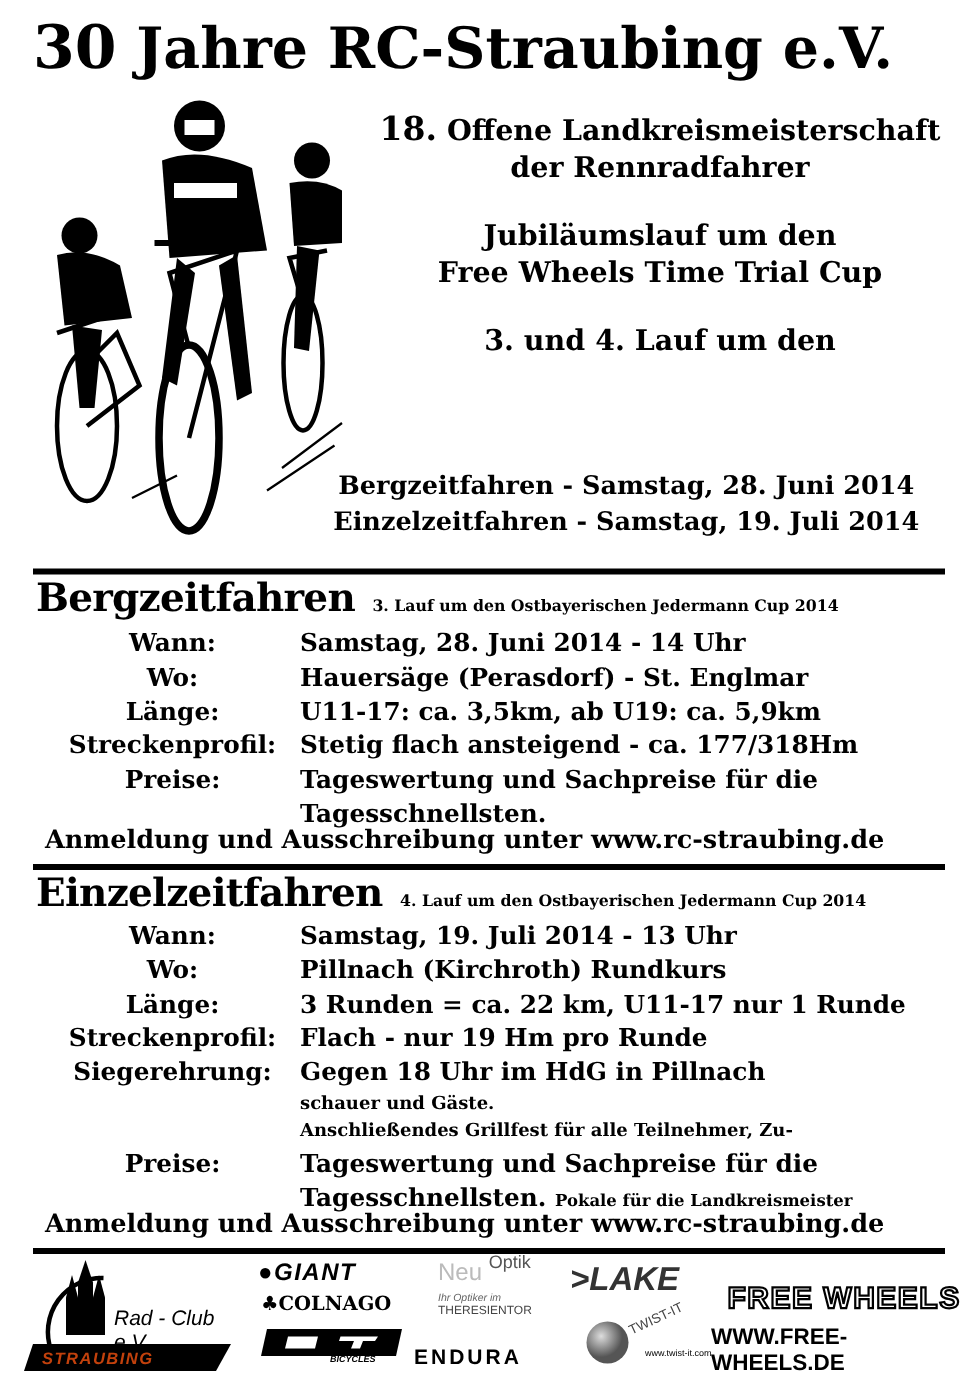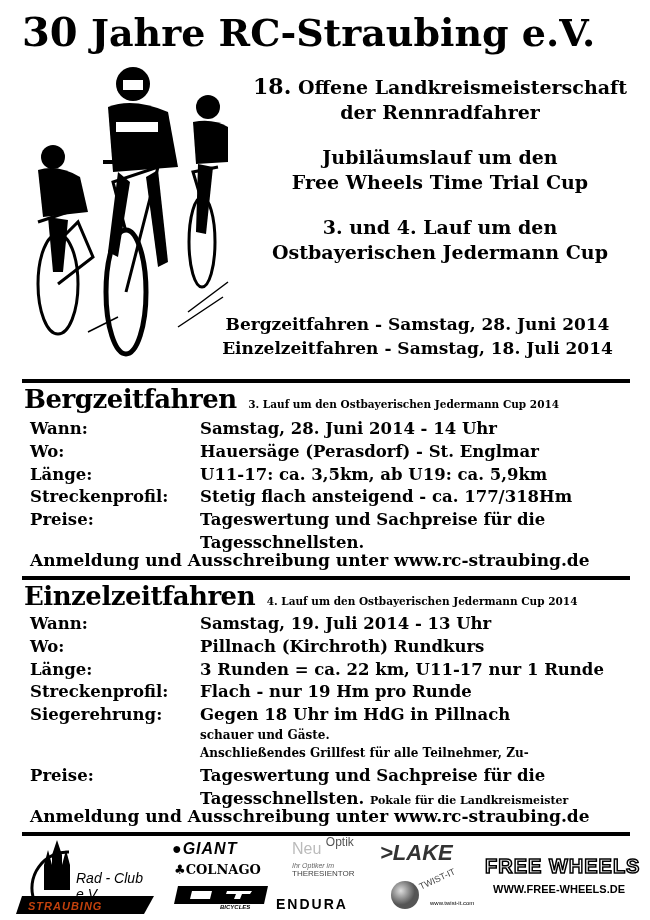--- a/index.html
+++ b/index.html
@@ -16,21 +16,21 @@
   .title .num { font-size: 40px; margin-top: 38px; }
   .intro { text-align: center; white-space: nowrap; }
   .intro-line { font-size: 19px; line-height: 25px; }
   .intro-line .big { font-size: 22px; }
   .dates { font-size: 17px; line-height: 24px; text-align: center; white-space: nowrap; }
   .rule { left: 22px; width: 608px; height: 4px; background: #000; }
   .sec-head { left: 24px; white-space: nowrap; }
   .sec-head .h { font-size: 26px; font-weight: 900; letter-spacing: -0.5px; }
   .sec-head .sub { font-size: 10.5px; margin-left: 6px; }
   .row { left: 30px; width: 600px; white-space: nowrap; font-size: 16.5px; line-height: 23px; }
-  .row .k { display: inline-block; width: 170px; vertical-align: top; }
+  .row .k { display: inline-block; width: 170px; vertical-align: top; text-align: center; }
   .row .v { display: inline-block; vertical-align: top; }
   .note { font-size: 12px; line-height: 18px; }
   .small-inline { font-size: 11px; }
   .reg { left: 30px; font-size: 17px; white-space: nowrap; }
   svg { display: block; }
   .logo-text { font-family: "Liberation Sans", sans-serif; }
 </style>
 </head>
 <body>
 
@@ -85,26 +85,25 @@
   <div class="intro-line">
     <span class="big">18.</span>
     <span>Offene Landkreismeisterschaft</span>
   </div>
   <div class="intro-line">der Rennradfahrer</div>
   <div style="height:20px"></div>
   <div class="intro-line">Jubiläumslauf um den</div>
   <div class="intro-line">Free Wheels Time Trial Cup</div>
   <div style="height:20px"></div>
   <div class="intro-line">3. und 4. Lauf um den</div>
-  <div class="intro-line">Ostbayerischen Jedermann Cup</div>
 </div>
 
 <div class="abs dates" style="left:190px; top:312px; width:455px;">
   <div>Bergzeitfahren - Samstag, 28. Juni 2014</div>
-  <div>Einzelzeitfahren - Samstag, 18. Juli 2014</div>
+  <div>Einzelzeitfahren - Samstag, 19. Juli 2014</div>
 </div>
 
 <div class="abs rule" style="top:379px;"></div>
 <div class="abs sec-head" style="top:384px;">
   <span class="h">Bergzeitfahren</span>
   <span class="sub">3. Lauf um den Ostbayerischen Jedermann Cup 2014</span>
 </div>
 <div class="abs row" style="top:417px;">
   <span class="k">Wann:</span><span class="v">Samstag, 28. Juni 2014 - 14 Uhr</span>
 </div>
@@ -204,13 +203,13 @@
           <stop offset="1" stop-color="#555"></stop>
         </radialGradient>
       </defs>
       <circle cx="15" cy="15" r="14" fill="url(#g)"></circle>
     </svg>
   <div class="abs logo-text" style="left:28px; top:-6px; font-size:9px; font-weight:normal; transform:rotate(-25deg); color:#444;">TWIST-IT</div>
   <div class="abs logo-text" style="left:40px; top:20px; font-size:6px; font-weight:normal;">www.twist-it.com</div>
 </div>
 
 <div class="abs logo-text" style="left:485px; top:855px; font-size:20px; font-weight:900; color:#fff; -webkit-text-stroke:1.5px #000; letter-spacing:1px; white-space:nowrap;">FREE WHEELS</div>
-<div class="abs logo-text" style="left:493px; top:883px; font-size:11px; font-weight:900;">WWW.FREE-WHEELS.DE</div>
+<div class="abs logo-text" style="left:474px; top:883px; font-size:15px; font-weight:900;">WWW.FREE-WHEELS.DE</div>
 
 </body></html>

